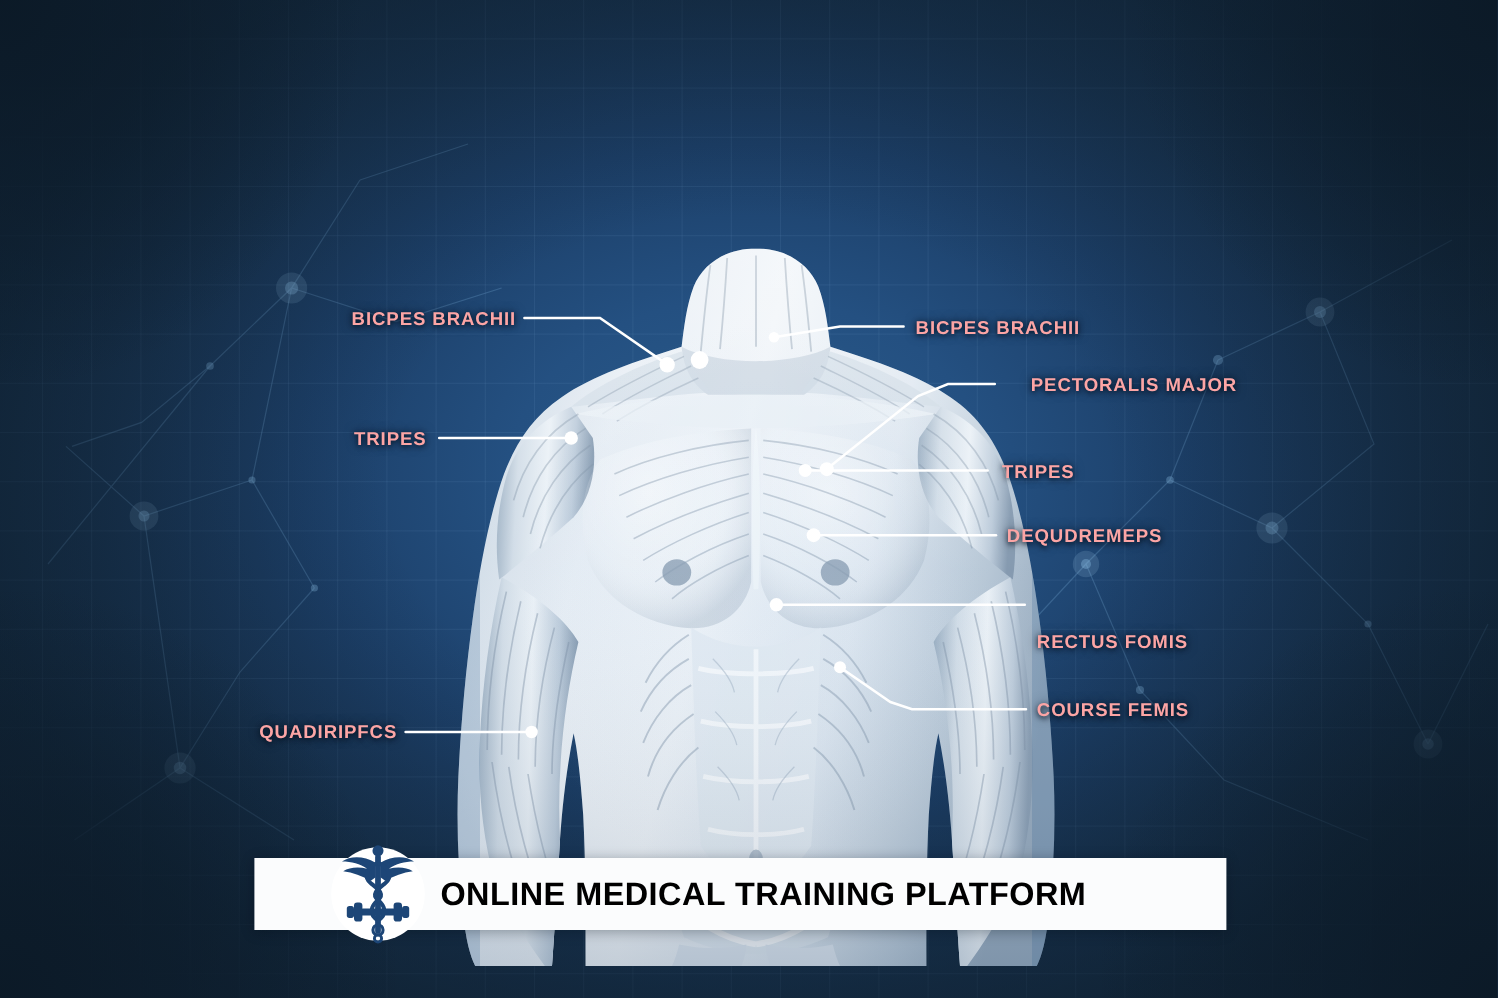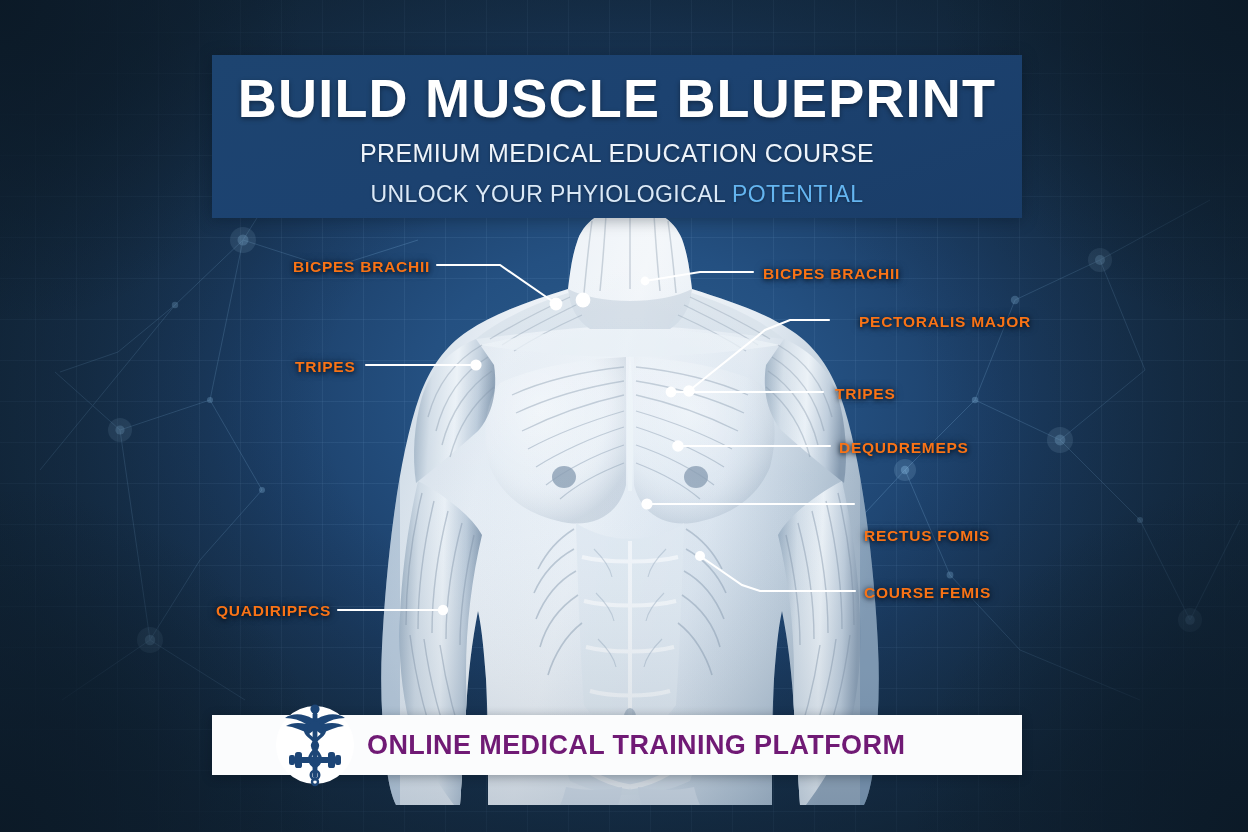--- a/index.html
+++ b/index.html
@@ -96,34 +96,34 @@
   .footer-bar {
     position:absolute;
     left:212px; top:715px; width:810px; height:60px;
     background:#fbfcfd;
     box-shadow:0 2px 10px rgba(4,12,22,0.32);
     display:flex; align-items:center;
     z-index:30;
   }
   .footer-text {
     position:absolute; left:155px;
-    font-size:27px; font-weight:bold; color:#701a75;
+    font-size:27px; font-weight:bold; color:#000000;
     letter-spacing:0.4px; white-space:nowrap;
   }
   .footer-logo {
     position:absolute;
     left:275px; top:699px;
     width:80px; height:92px;
     z-index:31;
   }
 
   
   .label {
     position:absolute;
-    color:#f97316;
+    color:#fca5a5;
     font-size:15.5px;
     font-weight:bold;
     letter-spacing:0.75px;
     white-space:nowrap;
     text-shadow:0 1px 4px rgba(4,14,26,0.85), 0 0 9px rgba(4,14,26,0.55);
     z-index:22;
   }
   .label.right { text-align:left; }
   .label.left  { text-align:right; }
   svg.leaders { position:absolute; inset:0; z-index:21; pointer-events:none; }
@@ -423,25 +423,20 @@
   <div class="label left" style="left:295px; top:358px;">TRIPES</div>
   <div class="label left" style="left:216px; top:602px;">QUADIRIPFCS</div>
 
   <div class="label right" style="left:763px; top:265px;">BICPES BRACHII</div>
   <div class="label right" style="left:839px; top:313px;padding-left:20px;">PECTORALIS MAJOR</div>
   <div class="label right" style="left:835px; top:385px;">TRIPES</div>
   <div class="label right" style="left:839px; top:439px;">DEQUDREMEPS</div>
   <div class="label right" style="left:864px; top:527px;">RECTUS FOMIS</div>
   <div class="label right" style="left:864px; top:584px;">COURSE FEMIS</div>
 
-  <div class="header-banner">
-    <div class="title-main">BUILD MUSCLE BLUEPRINT</div>
-    <div class="title-sub">PREMIUM MEDICAL EDUCATION COURSE</div>
-    <div class="title-tag"><span>UNLOCK YOUR PHYIOLOGICAL </span><span class="accent">POTENTIAL</span></div>
-  </div>
 
   <div class="footer-bar">
     <div class="footer-text">ONLINE MEDICAL TRAINING PLATFORM</div>
   </div>
 
   <svg class="footer-logo" viewBox="0 0 80 92">
     <circle cx="40" cy="46" r="39" fill="#ffffff"></circle>
     <g fill="#1d4677">
 
       <circle cx="40" cy="10" r="4.6"></circle>

